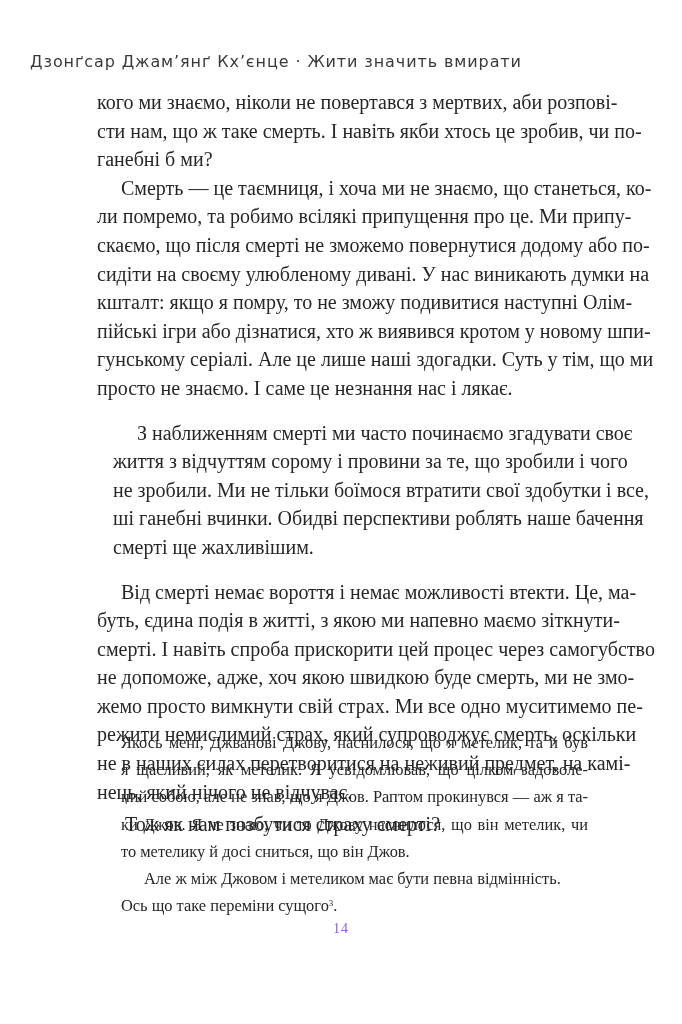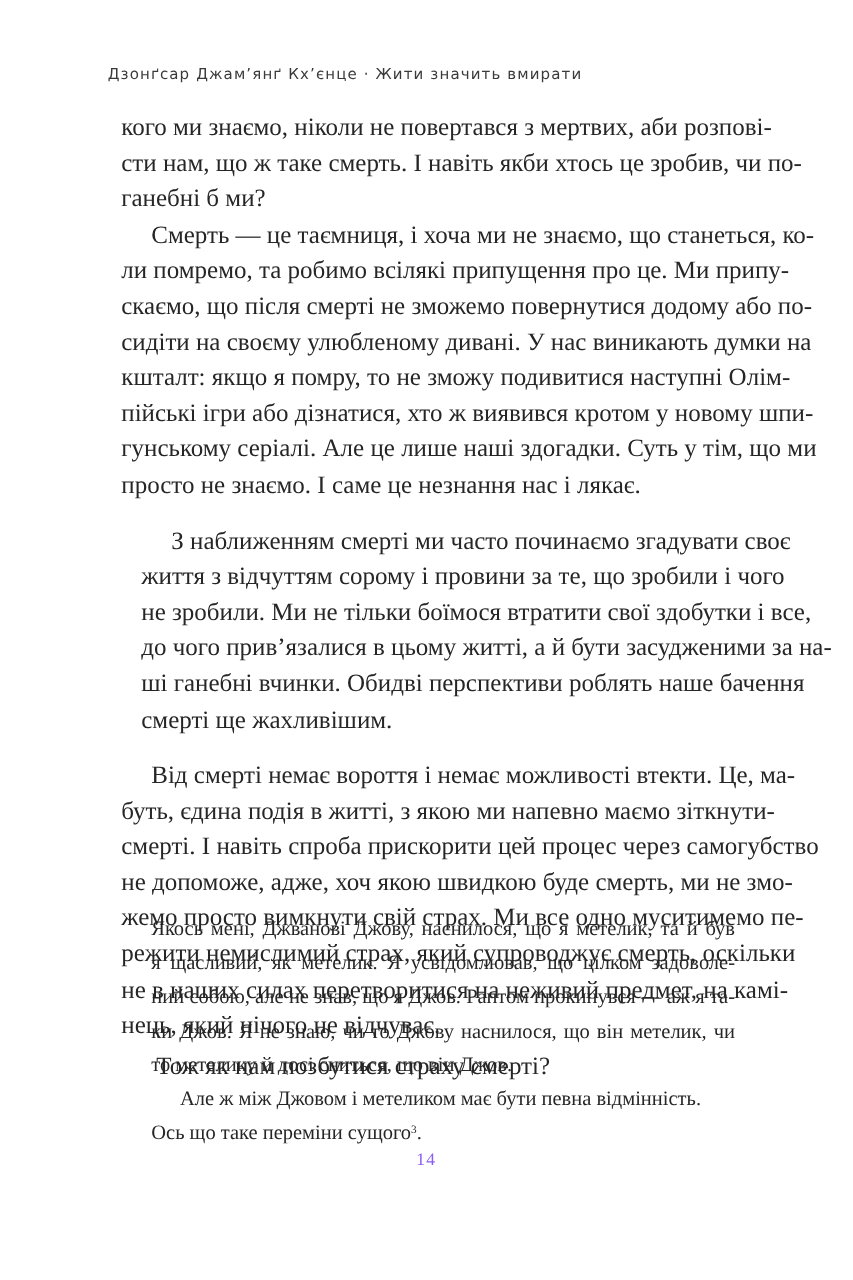--- a/index.html
+++ b/index.html
@@ -14,21 +14,21 @@
       overflow: hidden;
       color: #2b2b2b;
     }
     .running-head {
       position: absolute;
       top: 52px;
       left: 0;
       width: 552px;
       text-align: center;
       font-family: "DejaVu Sans", sans-serif;
-      font-size: 12px;
+      font-size: 16px;
       letter-spacing: 0.9px;
       color: #3a3a3a;
       white-space: nowrap;
     }
     .body-text {
       position: absolute;
       top: 88px;
       left: 97px;
       width: 512px;
       font-family: "Liberation Serif", serif;
@@ -103,21 +103,20 @@
     <span class="line">кшталт: якщо я помру, то не зможу подивитися наступні Олім-</span>
     <span class="line">пійські ігри або дізнатися, хто ж виявився кротом у новому шпи-</span>
     <span class="line">гунському серіалі. Але це лише наші здогадки. Суть у тім, що ми</span>
     <span class="line last">просто не знаємо. І саме це незнання нас і лякає.</span>
   </p>
 
   <p style="margin:16px">
     <span class="line indent">З наближенням смерті ми часто починаємо згадувати своє</span>
     <span class="line">життя з відчуттям сорому і провини за те, що зробили і чого</span>
     <span class="line">не зробили. Ми не тільки боїмося втратити свої здобутки і все,</span>
-    <span class="line">до чого прив’язалися в цьому житті, а й бути засудженими за на-</span>
     <span class="line">ші ганебні вчинки. Обидві перспективи роблять наше бачення</span>
     <span class="line last">смерті ще жахливішим.</span>
   </p>
 
   <p style="margin:0">
     <span class="line indent">Від смерті немає вороття і немає можливості втекти. Це, ма-</span>
     <span class="line">буть, єдина подія в житті, з якою ми напевно маємо зіткнути-</span>
     <span class="line">смерті. І навіть спроба прискорити цей процес через самогубство</span>
     <span class="line">не допоможе, адже, хоч якою швидкою буде смерть, ми не змо-</span>
     <span class="line">жемо просто вимкнути свій страх. Ми все одно муситимемо пе-</span>

